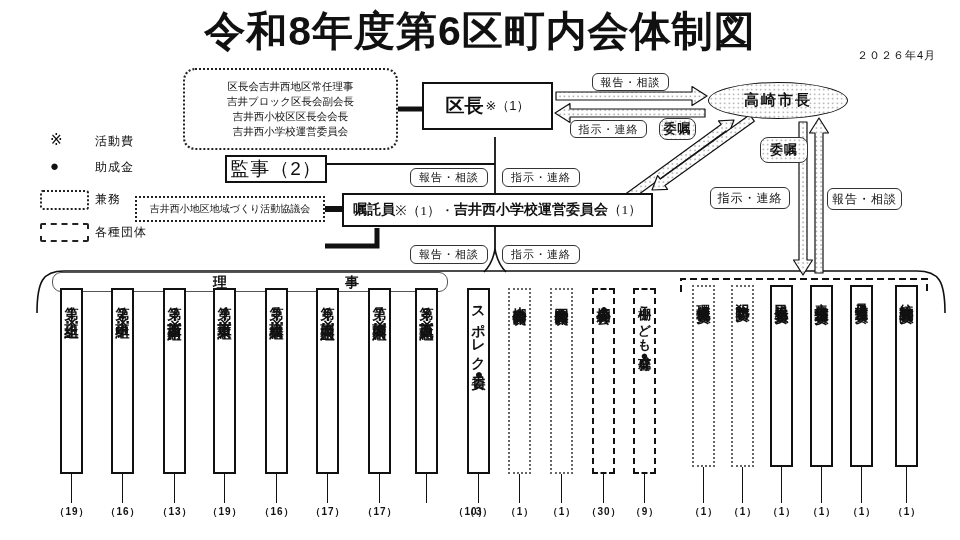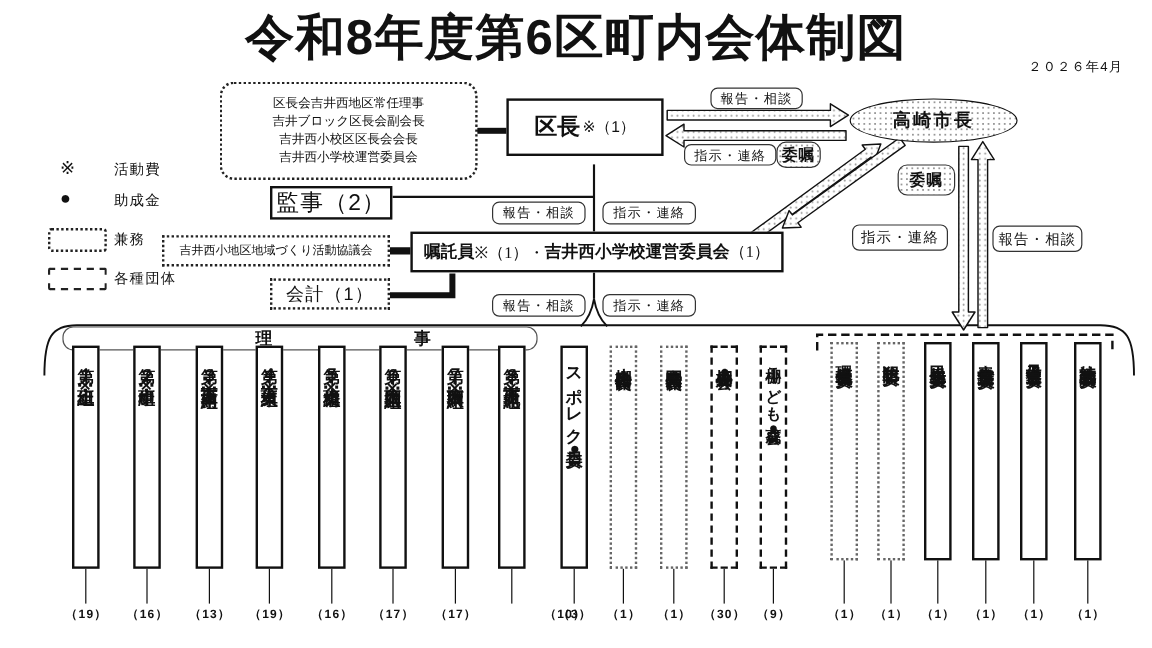--- a/index.html
+++ b/index.html
@@ -15,21 +15,21 @@
   .kucho b{font-size:19px;margin-right:2px;}
   .kucho span.sfx{font-size:13px;}
   .kanji{border:2.5px solid #111;font-size:19px;letter-spacing:1px;}
   .shoku{border:2px solid #111;font-size:13.5px;white-space:nowrap;font-family:Liberation Serif, serif;}
   .shoku b{font-size:14px;}
   .kyogikai{border:2px dotted #222;font-size:10px;white-space:nowrap;}
   .kaikei{border:2px dotted #222;font-size:15px;letter-spacing:1px;}
   .ellipse{border:1.6px solid #111;border-radius:50%;font-size:15px;font-weight:600;letter-spacing:2px;}
   .pill{background:#fff;border:1.3px solid #333;border-radius:6px;font-size:11px;
         display:flex;align-items:center;justify-content:center;letter-spacing:1px;box-sizing:border-box;}
-  .pill.big{font-size:13px;font-weight:600;border-radius:8px;}
+  .pill.big{font-size:13px;font-weight:600;border-radius:8px;margin-left:12px;}
   .dotfill{background-image:radial-gradient(circle,#999 0.8px,transparent 0.95px);
            background-size:4.5px 4.5px;background-color:#fff;}
   .riji{border:1.5px solid #555;border-radius:9px;background:#fff;box-sizing:border-box;}
   .riji span{position:absolute;top:1px;font-size:14px;font-weight:bold;}
   .legend-sym{font-size:15px;}
   .legend-lab{font-size:12px;letter-spacing:1px;}
   .sw-dotted{border:2px dotted #222;border-radius:3px;background:#fff;}
   .sw-dashdot{border:2px dashed #222;border-radius:2px;background:#fff;}
   .colw{position:absolute;width:23px;}
   .vcol{position:relative;width:23px;box-sizing:border-box;background:#fff;
@@ -113,23 +113,20 @@
     <span>吉井西小地区地域づくり活動協議会</span>
   </div>
 
   <div class="abs box shoku" style="left:342px;top:193px;width:311px;height:34px;">
     <b>嘱託員</b>
       <span>※（1）・</span>
       <b>吉井西小学校運営委員会</b>
       <span>（1）</span>
   </div>
 
-  <div class="abs box kaikei" style="left:225px;top:232px;width:100px;height:26px;">
-    <span>会計（1）</span>
-  </div>
 
   <div class="abs pill" style="left:592px;top:73px;width:77px;height:18px;">報告・相談</div>
   <div class="abs pill" style="left:570px;top:120px;width:77px;height:18px;">指示・連絡</div>
   <div class="abs pill big dotfill" style="left:647px;top:118px;width:37px;height:22px;">委嘱</div>
   <div class="abs pill big dotfill" style="left:748px;top:137px;width:48px;height:26px;">委嘱</div>
   <div class="abs pill" style="left:410px;top:168px;width:78px;height:19px;">報告・相談</div>
   <div class="abs pill" style="left:502px;top:168px;width:78px;height:19px;">指示・連絡</div>
   <div class="abs pill" style="left:410px;top:245px;width:78px;height:19px;">報告・相談</div>
   <div class="abs pill" style="left:502px;top:245px;width:78px;height:19px;">指示・連絡</div>
   <div class="abs pill" style="left:710px;top:187px;width:80px;height:22px;font-size:12px;">指示・連絡</div>

